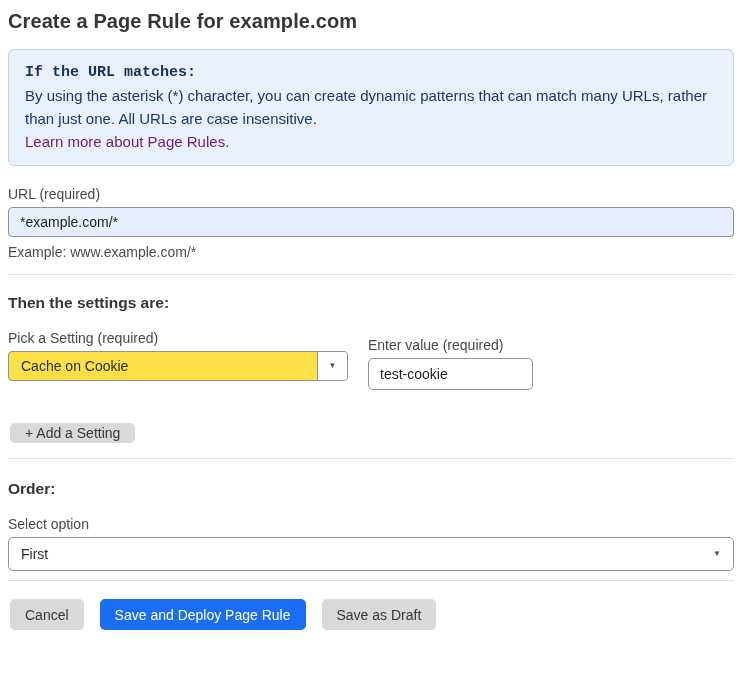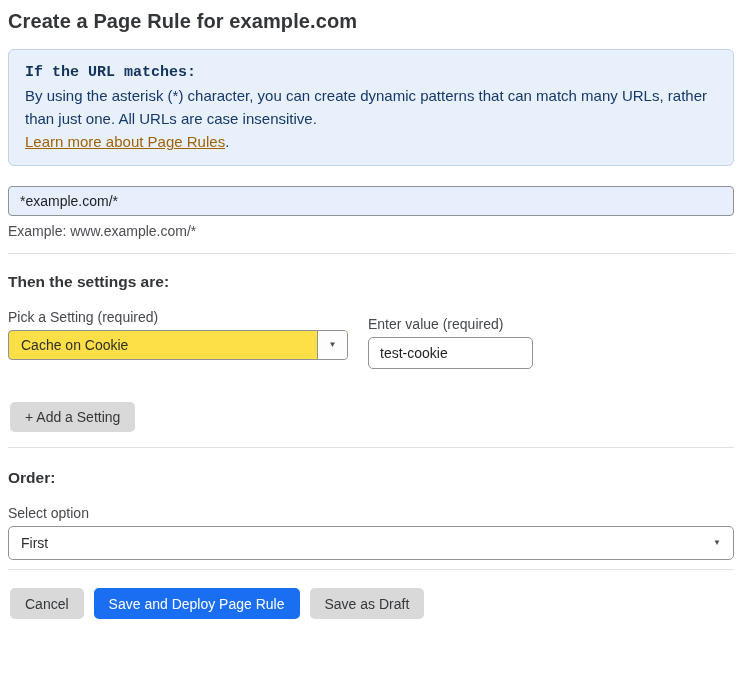--- a/index.html
+++ b/index.html
@@ -28,22 +28,21 @@
     border-radius: 6px;
     padding: 11px 16px 12px 16px;
     color: #17396a;
     font-size: 15px;
     line-height: 23px;
     margin-bottom: 20px;
   }
   .info-box .info-heading { font-weight: bold; color: #14345c; font-family: Liberation Mono, monospace; }
   .info-box .info-body { max-width: 700px; }
   .info-link {
-    color: #a16207;
-    text-decoration: underline;
+    color: #701a75;
     cursor: pointer;
   }
   .info-link-suffix { color: #17396a; }
 
   .field-label {
     font-size: 14px;
     color: #45494e;
     margin-bottom: 5px;
   }
 
@@ -142,21 +141,21 @@
     cursor: pointer;
   }
   .btn-gray {
     background: #d9d9d9;
     color: #35383b;
   }
   .btn-blue {
     background: #1a6ef2;
     color: #ffffff;
   }
-  .add-setting-btn { margin-top: 33px; margin-left: 2px; height: 30px; }
+  .add-setting-btn { margin-top: 33px; margin-left: 2px; height: 20px; }
 
   .order-select {
     width: 100%;
     height: 30px;
     background: #ffffff;
     border: 1px solid #8f9297;
     border-radius: 5px;
     display: flex;
     align-items: center;
     justify-content: space-between;
@@ -169,39 +168,40 @@
     font-size: 14px;
     color: #4a4e53;
     line-height: 24px;
     margin-top: 6px;
     max-width: 720px;
   }
 
   .footer-buttons {
     display: flex;
     align-items: center;
-    gap: 10px;
+    gap: 16px;
     margin-left: 2px;
   }
 </style>
 </head>
 <body>
 
 <div class="page">
 
   <h1 class="page-title">Create a Page Rule for example.com</h1>
 
   <div class="info-box">
     <div class="info-heading">If the URL matches:</div>
     <div class="info-body">By using the asterisk (*) character, you can create dynamic patterns that can match many URLs, rather than just one. All URLs are case insensitive.</div>
     <div>
       <a class="info-link">Learn more about Page Rules</a><span class="info-link-suffix">.</span>
     </div>
   </div>
 
+  <div class="field-label">URL (required)</div>
   <input class="url-input" type="text" value="*example.com/*" style="">
   <div class="helper-text">Example: www.example.com/*</div>
 
   <hr class="divider divider-1">
 
   <div class="section-heading">Then the settings are:</div>
 
   <div class="settings-row">
     <div class="setting-col">
       <div class="field-label">Pick a Setting (required)</div>

